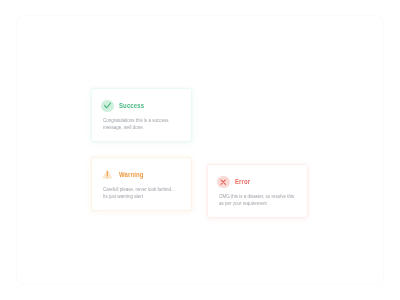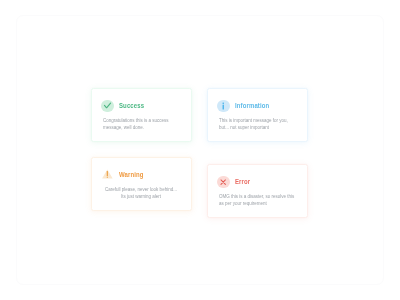--- a/index.html
+++ b/index.html
@@ -8,21 +8,21 @@
 
   .frame{position:absolute;left:16px;top:15px;width:368px;height:270px;
          border:1px solid #fbfbfc;border-radius:7px;box-sizing:border-box;}
 
   .grid{position:absolute;left:91px;top:88px;width:217px;height:123px;}
 
   .card{position:absolute;width:101px;height:54px;background:#ffffff;
         border-radius:2.5px;box-sizing:border-box;}
   .c1{left:0;top:0;}
   .c2{left:116px;top:0;}
-  .c3{left:0;top:69px;text-align:center;}
+  .c3{left:0;top:69px;}
   .c4{left:116px;top:76px;}
 
   .head{position:absolute;left:9.4px;top:10.6px;display:flex;align-items:center;}
   .ic{width:12.4px;height:12.4px;border-radius:50%;display:block;}
   .ic svg{display:block;}
   .title{font-size:7.5px;font-weight:bold;letter-spacing:0.15px;margin-left:5px;
          line-height:12.4px;white-space:nowrap;
          transform:scaleX(0.8);transform-origin:left center;}
   .body{position:absolute;left:11px;top:28px;width:76px;font-size:4.5px;
         color:#9da2a8;line-height:7.4px;}
@@ -51,32 +51,20 @@
       <span class="ic">
         <svg width="12.4" height="12.4" viewBox="0 0 14 14" aria-hidden="true">
             <path d="M3.9 6.0 L6.3 8.8 L10.8 3.5" fill="none" stroke="#4cb482" stroke-width="1.25" stroke-linecap="round" stroke-linejoin="round"></path>
           </svg>
       </span>
       <span class="title">Success</span>
     </div>
     <div class="body">Congratulations this is a success message, well done.</div>
   </div>
 
-  <div class="card c2 i">
-    <div class="head">
-      <span class="ic">
-        <svg width="12.4" height="12.4" viewBox="0 0 14 14" aria-hidden="true">
-            <circle cx="7" cy="3.7" r="0.8" fill="#29a7e8"></circle>
-            <path d="M7 5.7 L7 10.2" stroke="#29a7e8" stroke-width="1.25" stroke-linecap="round"></path>
-          </svg>
-      </span>
-      <span class="title">Information</span>
-    </div>
-    <div class="body">This is important message for you, but... not super important</div>
-  </div>
 
   <div class="card c3 w">
     <div class="head">
       <span class="ic">
         <svg width="12.4" height="12.4" viewBox="0 0 14 14" aria-hidden="true">
             <path d="M7.2 0.5 L13.2 10.7 L1.2 10.7 Z" fill="#fae8d0"></path>
             <path d="M7.1 2.9 L7.1 7.7" stroke="#e8942f" stroke-width="1.15" stroke-linecap="round"></path>
             <circle cx="7.1" cy="9.4" r="0.6" fill="#e8942f"></circle>
           </svg>
       </span>

